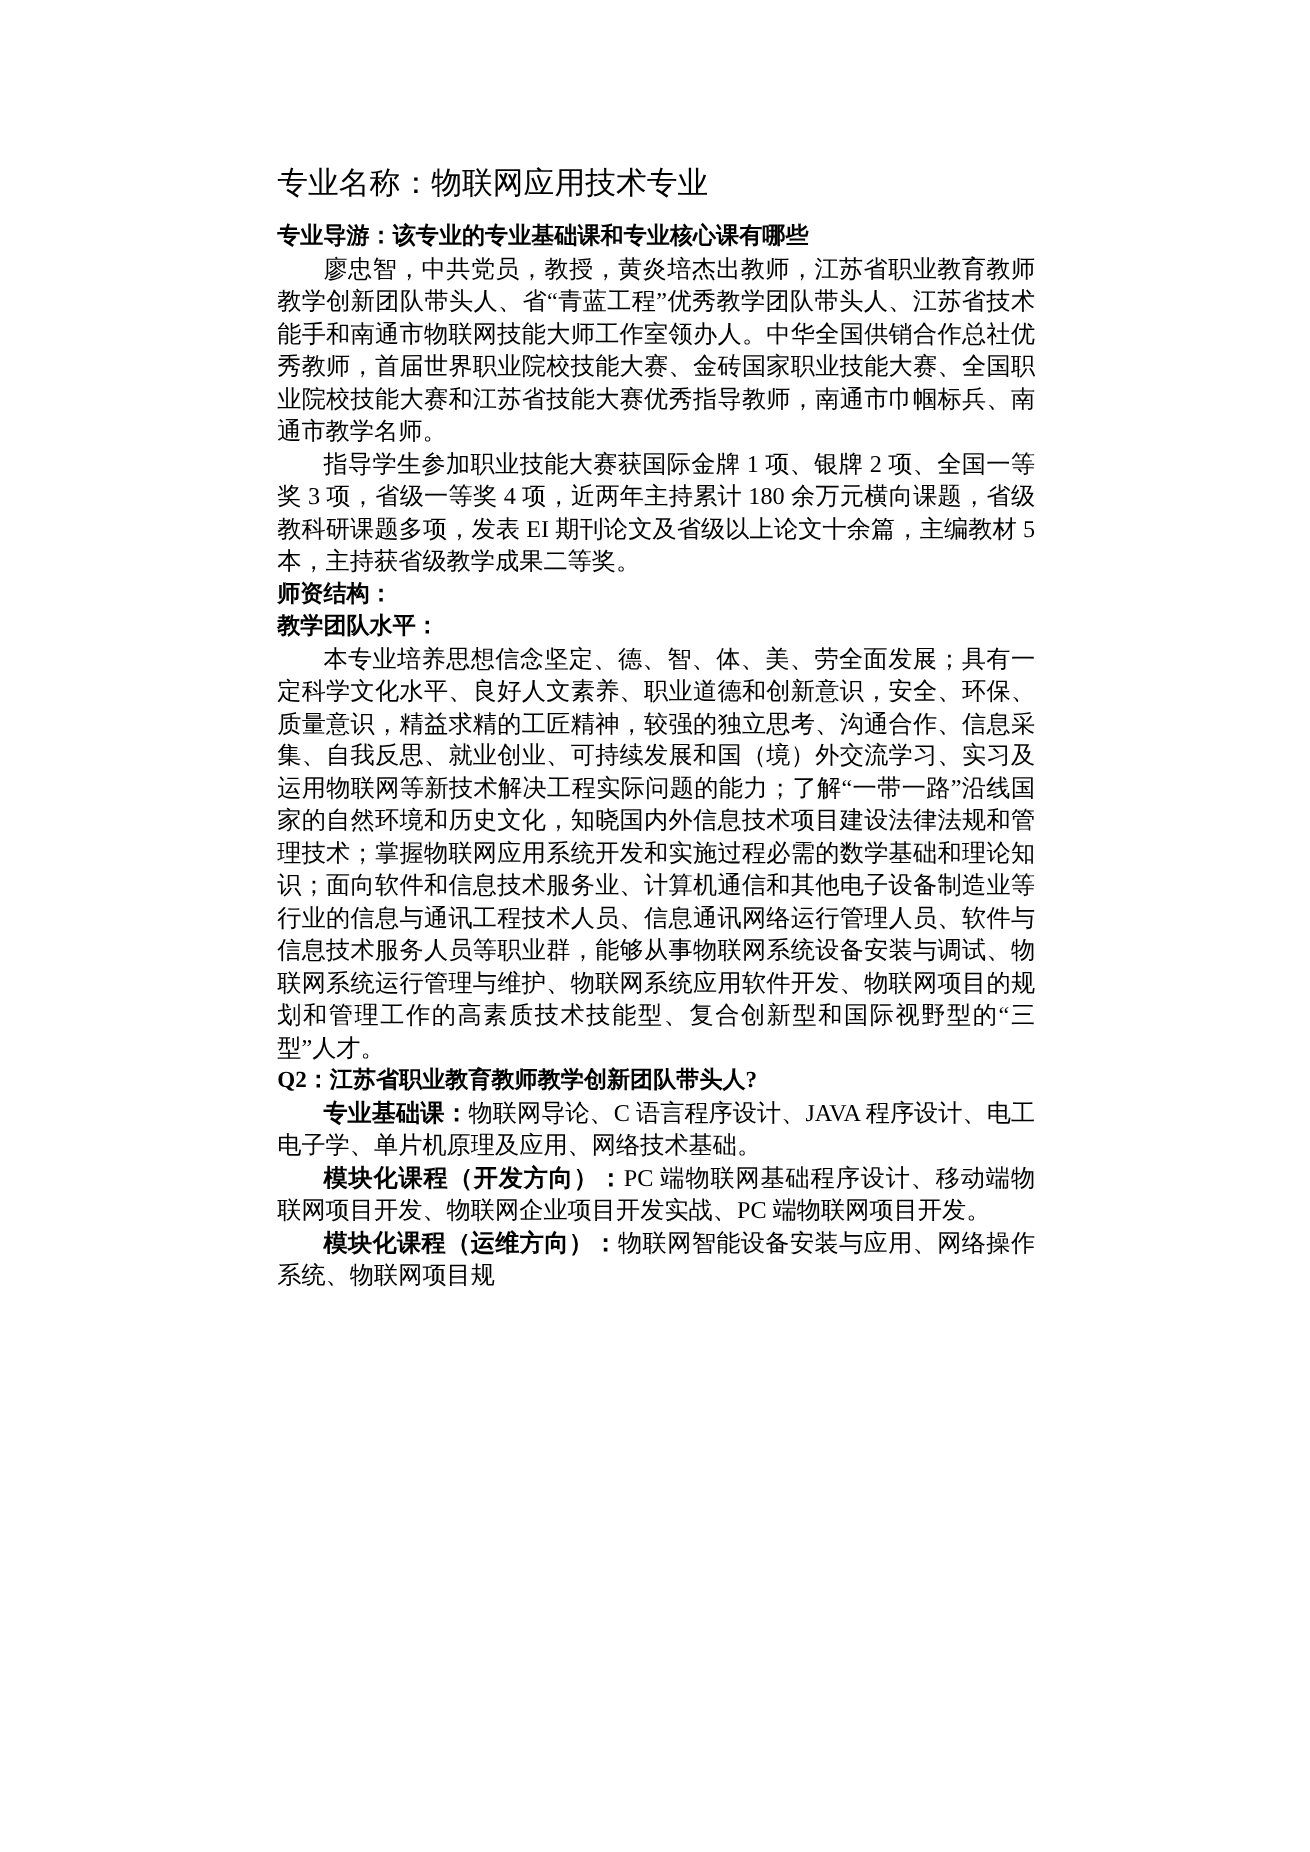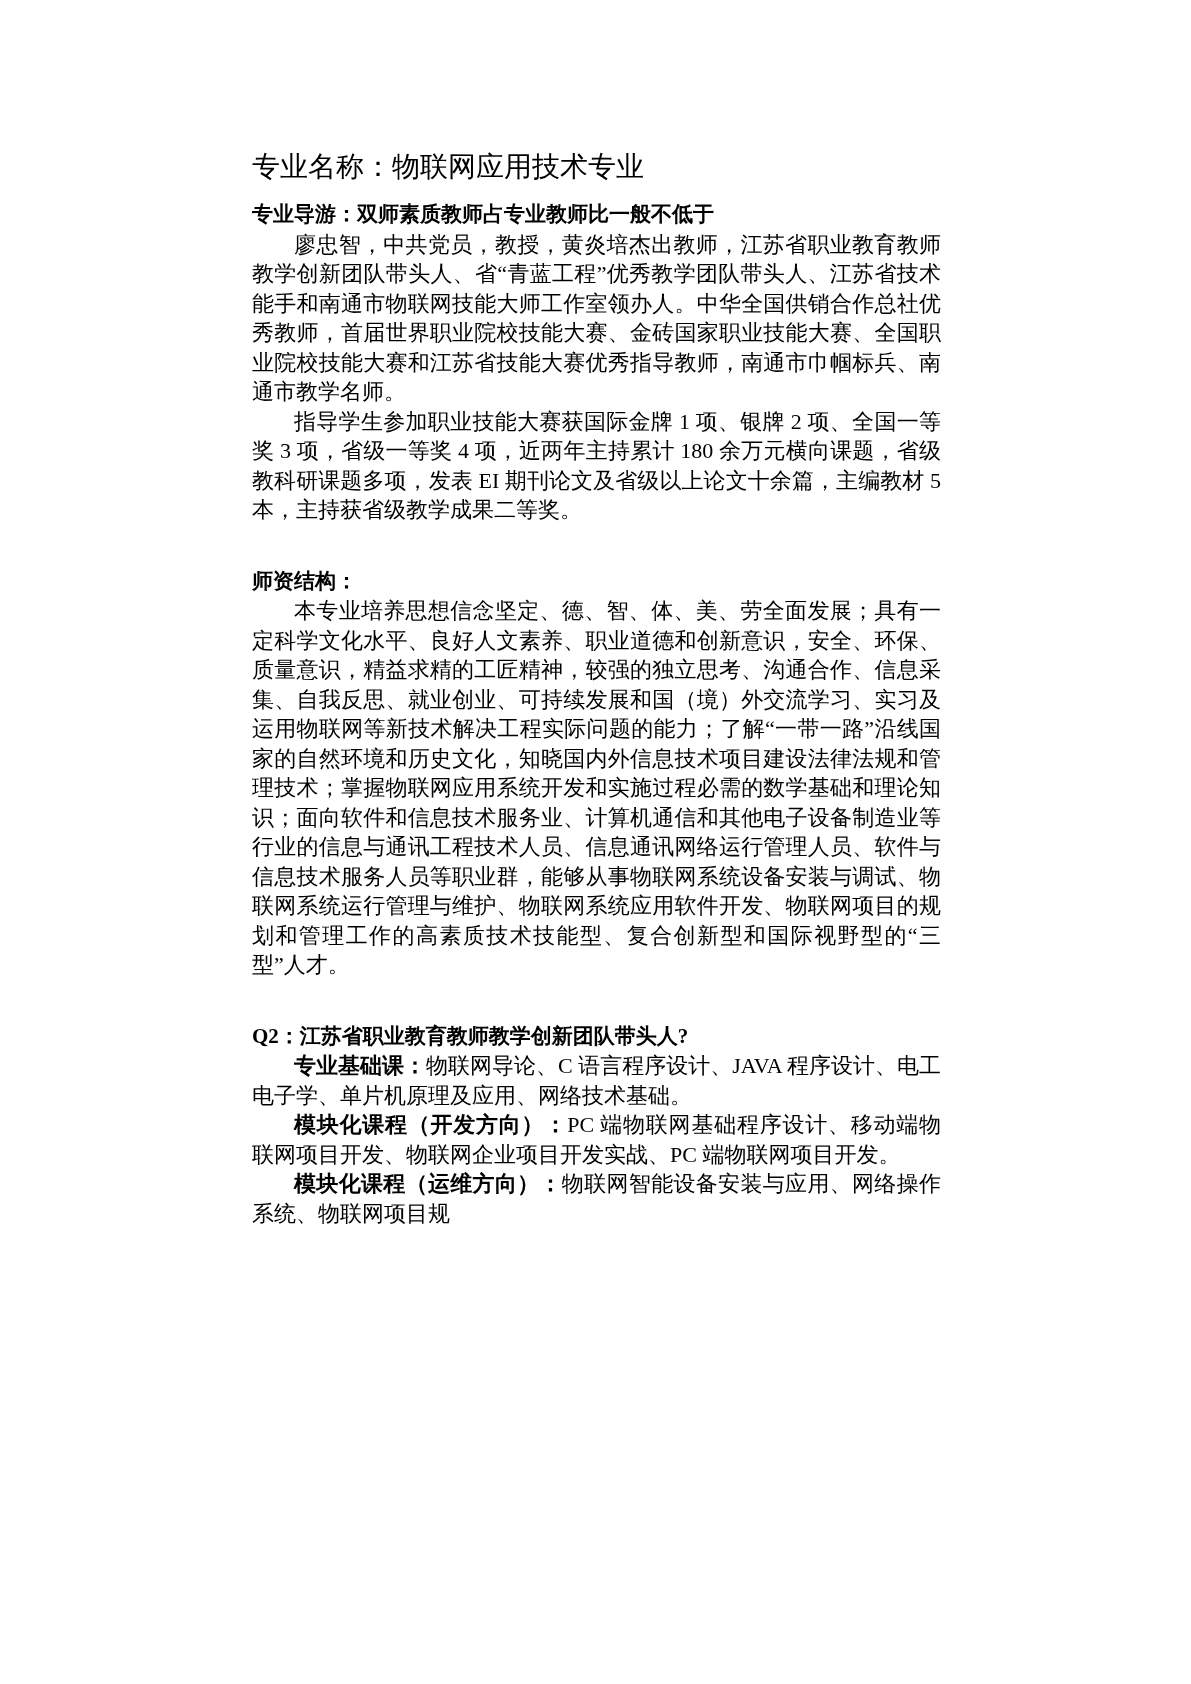--- a/index.html
+++ b/index.html
@@ -26,49 +26,49 @@
     margin: 0 0 14px 0;
     white-space: nowrap;
   }
   .h {
     font-size: 21px;
     font-weight: 700;
     line-height: 29.5px;
     margin: 0;
   }
   .h.gap {
-    margin-top: 42px;
   }
   p.body {
     font-size: 22px;
     line-height: 29.5px;
     margin: 0;
     text-align: justify;
     text-indent: 42px;
   }
   p.body b {
     font-weight: 700;
   }
 </style>
 </head>
 <body>
 
 <div class="page">
 
   <h1 class="doc-title">专业名称：物联网应用技术专业</h1>
 
-  <h2 class="h">专业导游：双师素质教师占专业教师比一般不低于</h2>
+  <h2 class="h">专业导游：该专业的专业基础课和专业核心课有哪些</h2>
 
   <p class="body">廖忠智，中共党员，教授，黄炎培杰出教师，江苏省职业教育教师教学创新团队带头人、省“青蓝工程”优秀教学团队带头人、江苏省技术能手和南通市物联网技能大师工作室领办人。中华全国供销合作总社优秀教师，首届世界职业院校技能大赛、金砖国家职业技能大赛、全国职业院校技能大赛和江苏省技能大赛优秀指导教师，南通市巾帼标兵、南通市教学名师。</p>
 
   <p class="body">指导学生参加职业技能大赛获国际金牌 1 项、银牌 2 项、全国一等奖 3 项，省级一等奖 4 项，近两年主持累计 180 余万元横向课题，省级教科研课题多项，发表 EI 期刊论文及省级以上论文十余篇，主编教材 5 本，主持获省级教学成果二等奖。</p>
 
   <h2 class="h gap">师资结构：</h2>
 
 
+  <h2 class="h gap">教学团队水平：</h2>
 
 
 
   <p class="body">本专业培养思想信念坚定、德、智、体、美、劳全面发展；具有一定科学文化水平、良好人文素养、职业道德和创新意识，安全、环保、质量意识，精益求精的工匠精神，较强的独立思考、沟通合作、信息采集、自我反思、就业创业、可持续发展和国（境）外交流学习、实习及运用物联网等新技术解决工程实际问题的能力；了解“一带一路”沿线国家的自然环境和历史文化，知晓国内外信息技术项目建设法律法规和管理技术；掌握物联网应用系统开发和实施过程必需的数学基础和理论知识；面向软件和信息技术服务业、计算机通信和其他电子设备制造业等行业的信息与通讯工程技术人员、信息通讯网络运行管理人员、软件与信息技术服务人员等职业群，能够从事物联网系统设备安装与调试、物联网系统运行管理与维护、物联网系统应用软件开发、物联网项目的规划和管理工作的高素质技术技能型、复合创新型和国际视野型的“三型”人才。</p>
 
   <h2 class="h gap">Q2：江苏省职业教育教师教学创新团队带头人?</h2>
 
   <p class="body"><b>专业基础课：</b><span>物联网导论、C 语言程序设计、JAVA 程序设计、电工电子学、单片机原理及应用、网络技术基础。</span></p>
 
 

